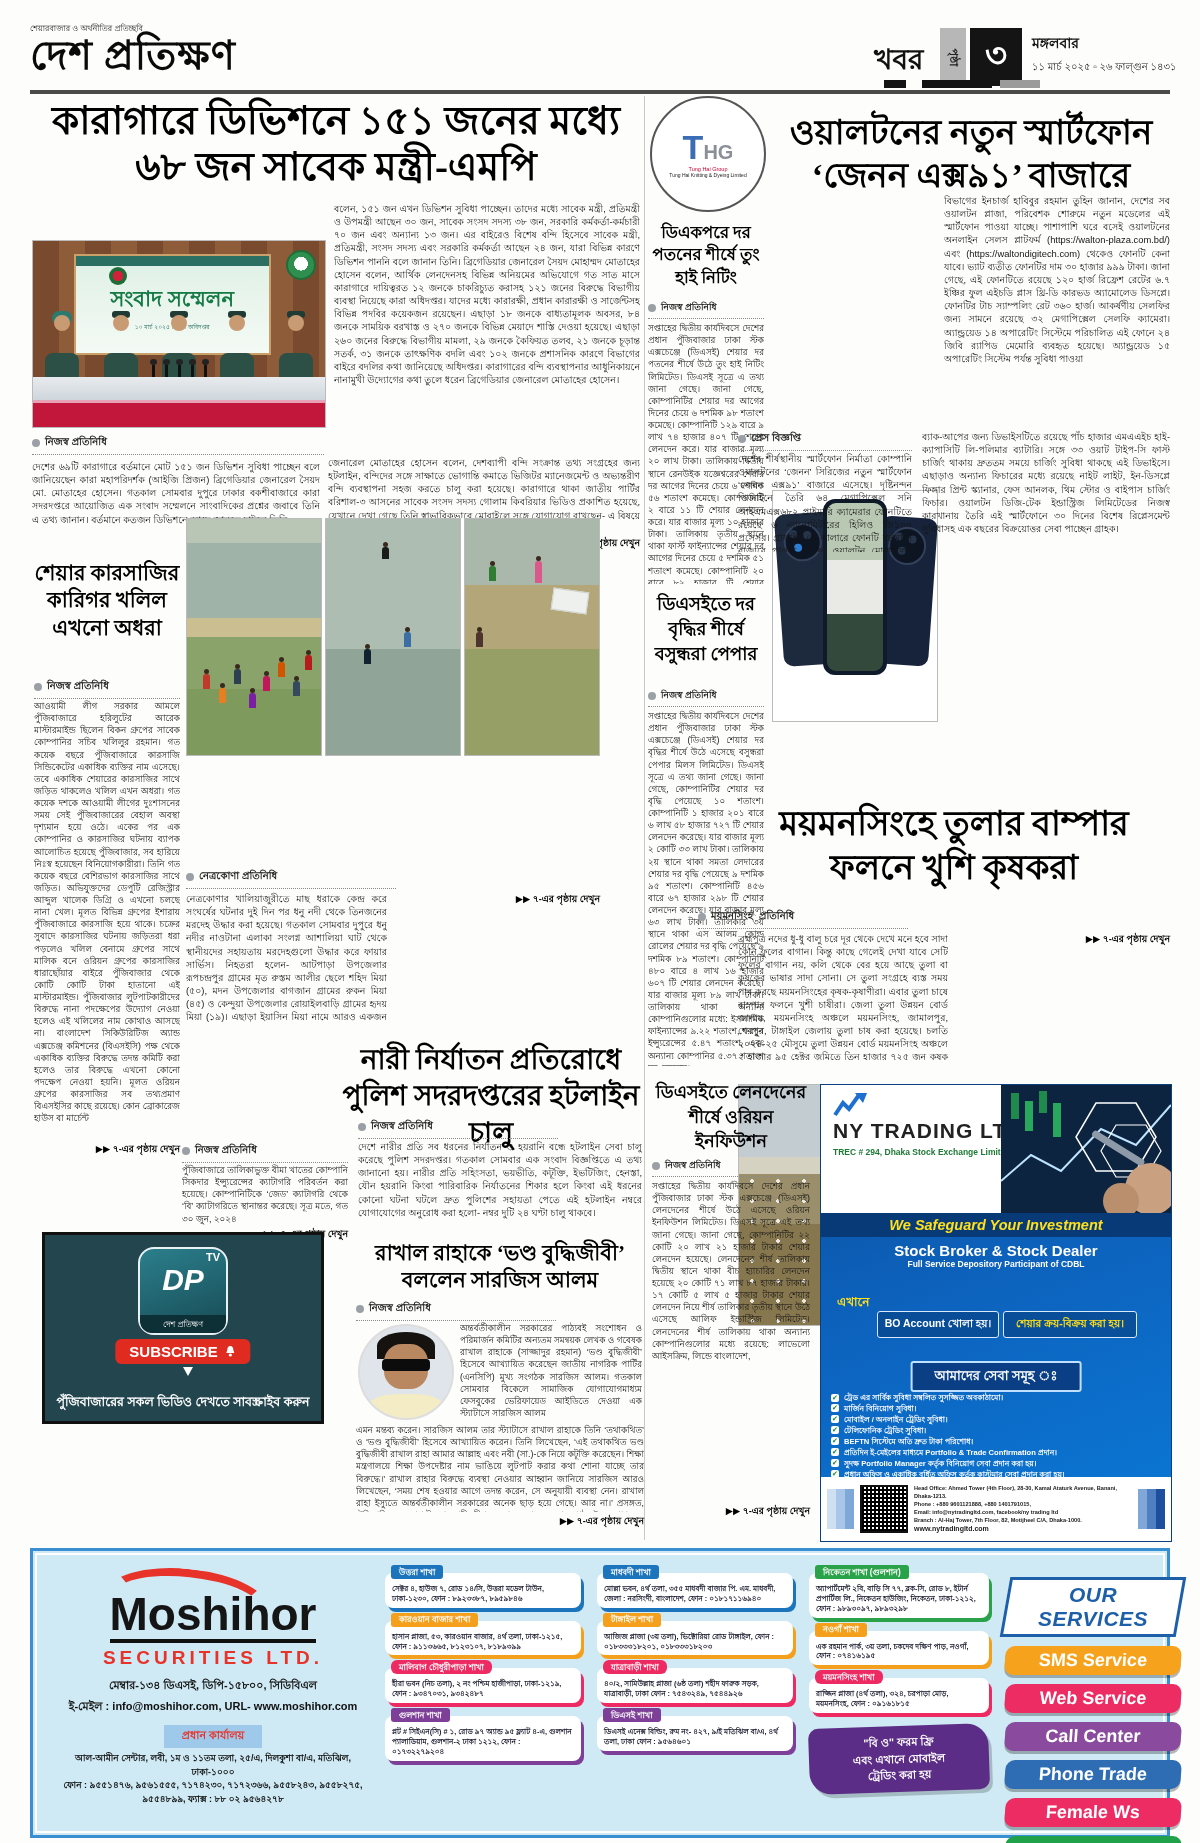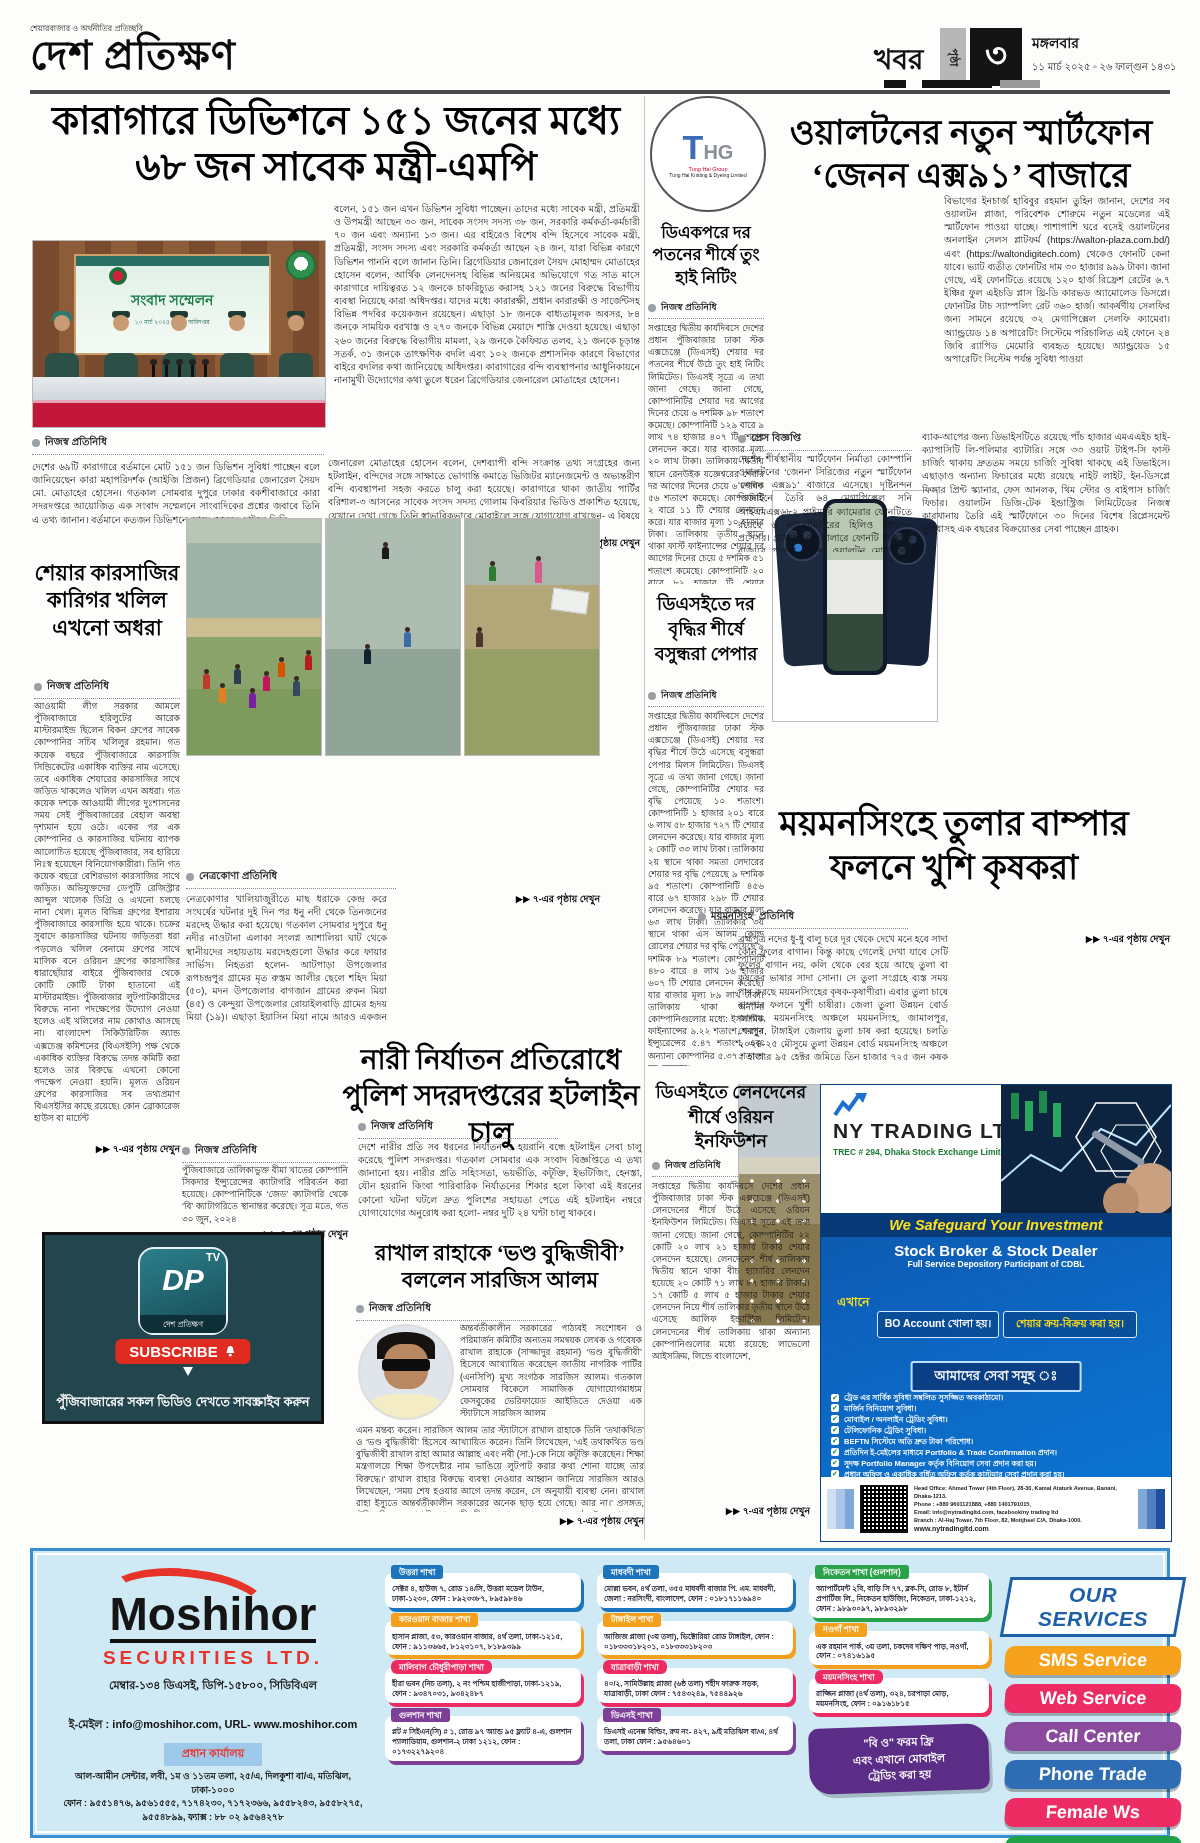--- a/index.html
+++ b/index.html
@@ -25,21 +25,21 @@
   .pg-black{background:#141414;color:#fff;display:flex;align-items:center;justify-content:center;
             font-size:34px;font-weight:800;}
   .day{font-size:14px;font-weight:800;}
   .dateline{font-size:10px;margin-top:3px;color:#222;}
   
   .photo{overflow:hidden;position:relative;border:1px solid #bbb;}
   .press{background:repeating-linear-gradient(90deg,#7a4a2e 0 26px,#8f5c3a 26px 52px);}
   .screen{position:absolute;left:14%;top:7%;width:66%;height:52%;background:linear-gradient(180deg,#dff0e6,#f4faf5);
           border:2px solid #caa06a;display:flex;align-items:center;justify-content:center;flex-direction:column;}
   .screen .strip{position:absolute;top:0;left:0;right:0;height:10px;background:#2a6f62;}
-  .screen .bn{color:#157a44;font-weight:800;font-size:14px;margin-top:8px;}
+  .screen .bn{color:#157a44;font-weight:800;font-size:21px;margin-top:8px;}
   .screen .sub{color:#2a6f62;font-size:6px;margin-top:4px;}
   .greenlogo{position:absolute;right:3%;top:5%;width:26px;height:26px;border-radius:50%;
              background:radial-gradient(circle at 50% 45%,#ffffff 35%,#2f8f4e 36%);border:2px solid #1f6e3a;}
   .redlogo{position:absolute;left:17%;top:11%;width:18px;height:18px;border-radius:50%;
            background:radial-gradient(circle,#d2203a 40%,#1f6e3a 41%);}
   .officials{position:absolute;bottom:26%;left:0;right:0;height:34%;display:flex;justify-content:space-around;align-items:flex-end;}
   .man{width:15%;height:100%;position:relative;}
   .man .head{position:absolute;left:50%;transform:translateX(-50%);top:0;width:16px;height:16px;border-radius:50%;background:#c99b72;}
   .man .cap{position:absolute;left:50%;transform:translateX(-50%);top:-4px;width:18px;height:7px;border-radius:3px;background:#1f3b33;}
   .man .body{position:absolute;left:50%;transform:translateX(-50%);bottom:0;width:34px;height:26px;border-radius:8px 8px 0 0;background:#2c4f46;}
@@ -132,21 +132,21 @@
   .cbar{display:flex;height:40px;flex:0 0 auto;}
   .cbar i{width:9px;height:100%;}
   
   .mos{background:#cfeaf4;border:3px solid #3a8fd2;outline:2px solid #fff;outline-offset:-7px;}
   .mos-logo{font-size:46px;font-weight:900;color:#151515;line-height:1;border-bottom:4px solid #111;
             display:inline-block;padding-bottom:2px;position:relative;}
   .swoosh{position:absolute;left:-6px;top:-22px;width:150px;height:52px;border:8px solid transparent;
           border-top:8px solid #e8332a;border-radius:50%;transform:rotate(6deg);}
   .mos-sec{font-size:19px;font-weight:900;color:#e8332a;letter-spacing:4px;margin-top:4px;}
   .mos-mem{font-size:11px;font-weight:800;margin-top:8px;}
-  .mos-mail{font-size:11px;font-weight:700;margin-top:20px;}
+  .mos-mail{font-size:11px;font-weight:700;margin-top:2px;}
   .mos-ho{display:inline-block;background:#9ec9ea;color:#e8332a;font-weight:800;font-size:11px;padding:2px 18px;margin-top:8px;}
   .mos-addr{font-size:9px;font-weight:700;text-align:center;margin-top:4px;line-height:1.5;}
   .branch{position:relative;background:#fff;border-radius:8px;padding:11px 7px 4px;margin-bottom:13px;
           font-size:7.3px;line-height:1.35;font-weight:700;color:#1a1a2e;}
   .blabel{position:absolute;top:-8px;left:6px;color:#fff;font-weight:800;font-size:8.2px;padding:1.5px 8px;border-radius:3px;white-space:nowrap;}
   .c-blue .blabel{background:#1c75bc;} .c-blue{box-shadow:3px 4px 0 #1c75bc;}
   .c-orange .blabel{background:#f5a01d;} .c-orange{box-shadow:3px 4px 0 #f5a01d;}
   .c-pink .blabel{background:#ee2a62;border-radius:6px;} .c-pink{box-shadow:3px 4px 0 #ee2a62;}
   .c-purple .blabel{background:#7d3f98;} .c-purple{box-shadow:3px 4px 0 #7d3f98;}
   .c-green .blabel{background:#2aa24a;} .c-green{box-shadow:3px 4px 0 #2aa24a;}

